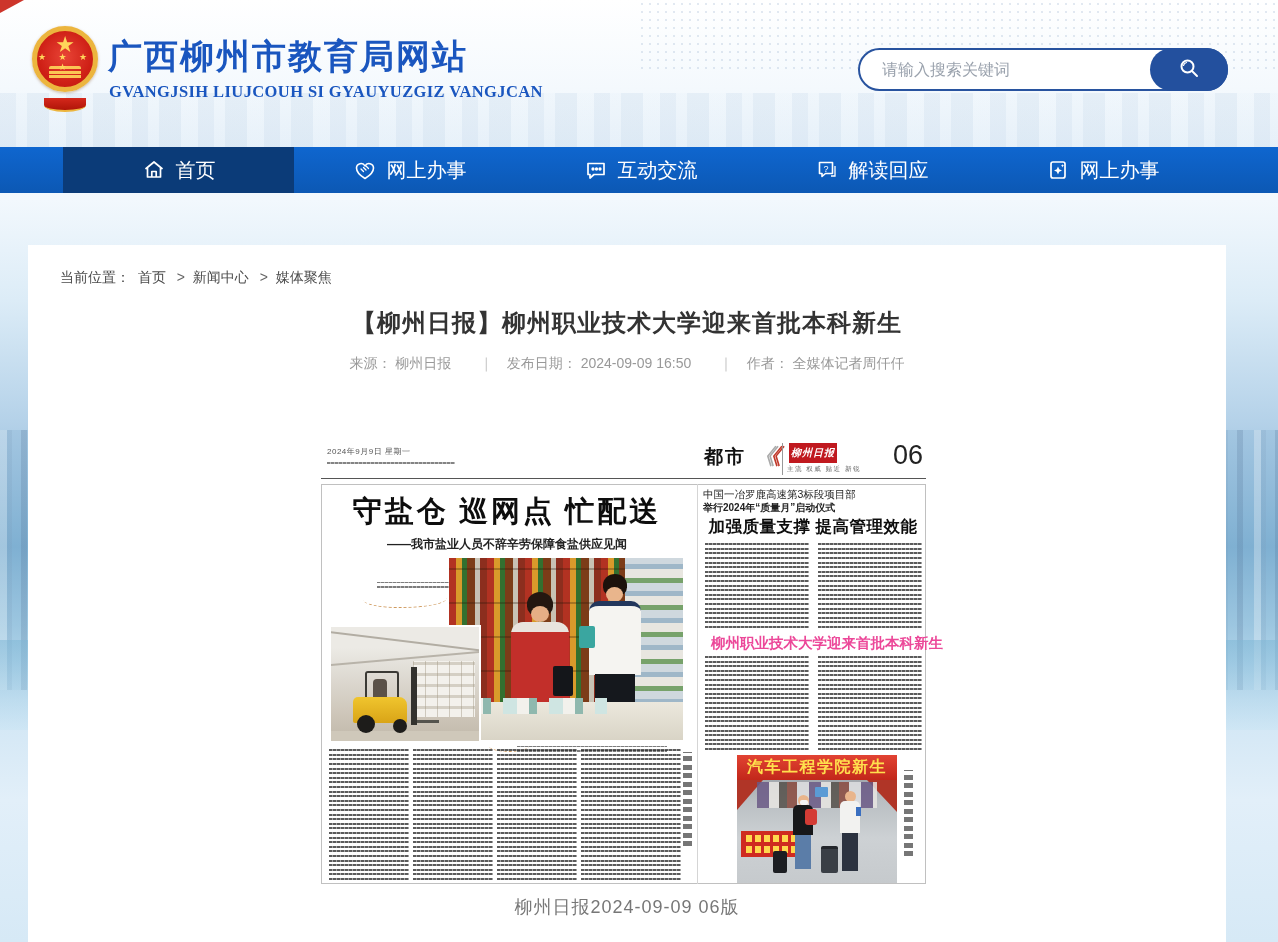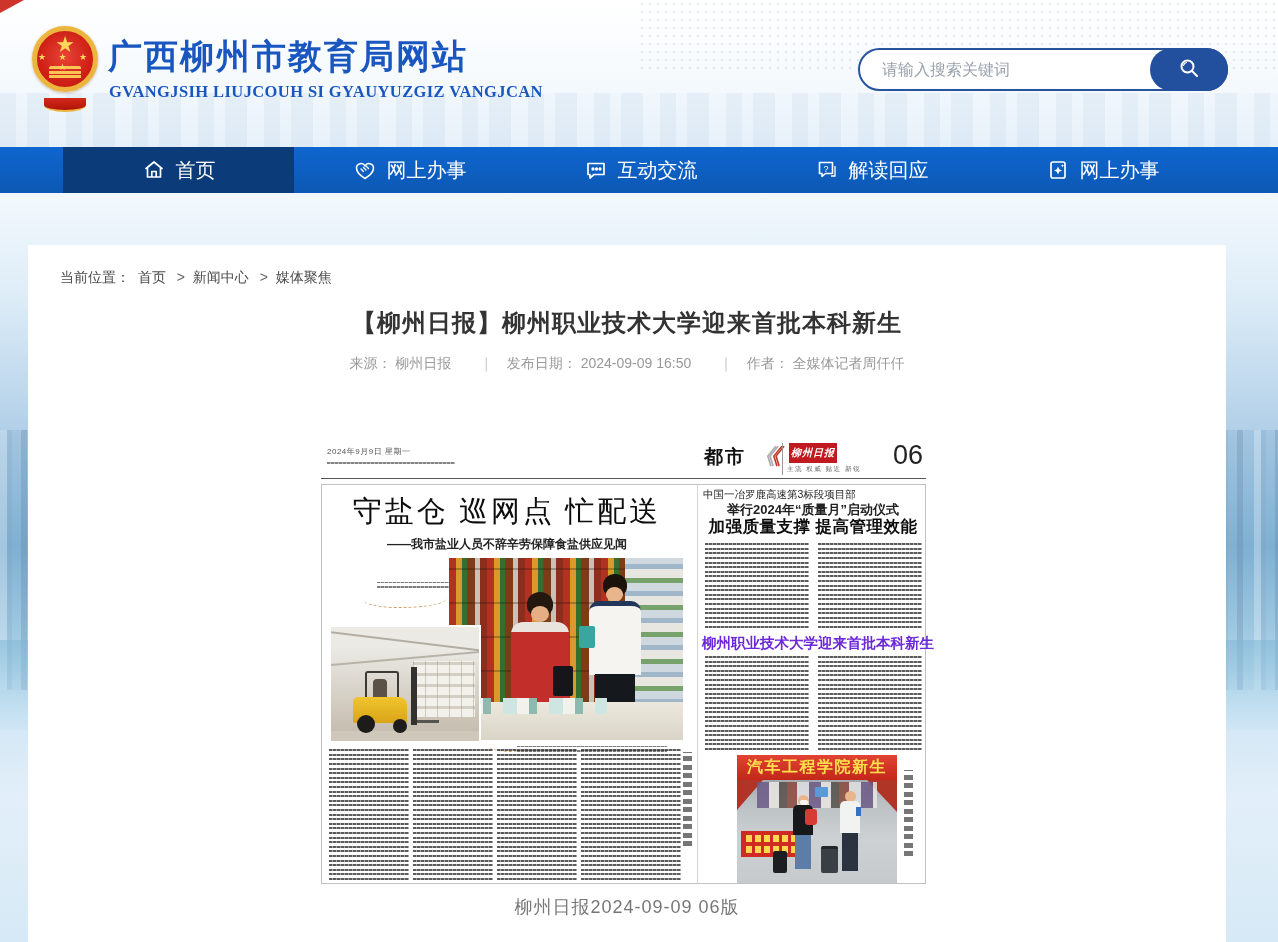--- a/index.html
+++ b/index.html
@@ -93,21 +93,21 @@
   .np-logo { top:3px; left:468px; width:48px; height:20px; background:#c0191f; color:#fff;
     font-family:"Liberation Serif","DejaVu Serif",serif; font-weight:bold; font-style:italic;
     font-size:10px; display:flex; align-items:center; justify-content:center; letter-spacing:1px; }
   .np-tagline { top:25px; left:466px; font-size:6.5px; color:#666; letter-spacing:1.5px; white-space:nowrap; }
   .np-pageno { top:0px; left:572px; font-size:27px; color:#222; }
   .np-rule { top:38px; left:0; width:605px; height:0; border-top:1.5px solid #555; }
   .np-box { top:44px; left:0; width:605px; height:400px; border:1px solid #c0c0c0; }
   .np-vdiv { top:44px; left:376px; width:1px; height:400px; background:#d5d5d5; }
 
   .salt-headline { top:52px; left:6px; width:360px; text-align:center;
-    font-family:"Liberation Serif","DejaVu Serif",serif; font-weight:400; font-size:29px;
+    font-family:"Liberation Serif","DejaVu Serif",serif; font-weight:700; font-size:29px;
     letter-spacing:3px; color:#0d0d0d; }
   .salt-sub { top:96px; left:6px; width:360px; text-align:center; font-size:12px; font-weight:bold; color:#222; }
 
   
   .ptext { background-image:
       repeating-linear-gradient(90deg, rgba(255,255,255,.0) 0 3px, rgba(255,255,255,.45) 3px 4px),
       repeating-linear-gradient(0deg, rgba(45,45,45,.78) 0 2px, transparent 2px 4.6px);
     filter:blur(.3px); }
   .ptext-light { opacity:.75; }
   .ptext-v { background-image:
@@ -168,26 +168,26 @@
   .fork-wheel1 { position:absolute; left:26px; bottom:8px; width:18px; height:18px; background:#1d1c1a; border-radius:50%; }
   .fork-wheel2 { position:absolute; left:62px; bottom:8px; width:14px; height:14px; background:#1d1c1a; border-radius:50%; }
   .fork-floor { position:absolute; bottom:0; left:0; width:100%; height:10px; background:#cfc8ba; }
 
   
   .salt-col { top:308px; height:132px; width:80px; }
   .salt-credit { top:312px; left:362px; width:9px; height:94px; }
 
   
   .q-kicker1 { top:48px; left:382px; width:220px; font-size:10.5px; font-weight:normal; color:#222; }
-  .q-kicker2 { top:61px; left:382px; width:220px; text-align:center; font-size:13px; font-weight:bold; color:#222; }
+  .q-kicker2 { top:61px; left:382px; width:220px; font-size:10px; font-weight:bold; color:#222; }
   .q-headline { top:76px; left:382px; width:220px; text-align:center; font-size:16.5px; font-weight:bold;
     color:#0d0d0d; letter-spacing:.5px; }
   .q-col { top:102px; height:86px; width:104px; }
-  .u-headline { top:194px; left:381px; width:222px; text-align:right; font-size:14.5px; font-weight:bold;
-    color:#6d28d9; white-space:nowrap; }
+  .u-headline { top:194px; left:390px; width:222px; text-align:right; font-size:14.5px; font-weight:bold;
+    color:#ec4899; white-space:nowrap; }
   .u-col { top:214px; height:96px; width:104px; }
 
   
   .photo-students { top:315px; left:416px; width:160px; height:128px; overflow:hidden;
     background:linear-gradient(180deg,#9aa0a6 0 12%, #b9bec2 35%, #cdd1d4 65%, #c6cacd); }
   .stu-banner { position:absolute; top:0; left:0; width:100%; height:25px;
     background:linear-gradient(180deg,#e24333,#c2271a); display:flex; align-items:center; justify-content:center; }
   .stu-banner span { color:#ffdf4d; font-size:16px; font-weight:bold; letter-spacing:1.5px; white-space:nowrap; }
   .stu-canopyL { position:absolute; top:25px; left:0; width:26px; height:30px; background:#b03527;
     clip-path:polygon(0 0, 100% 0, 0 100%); }

